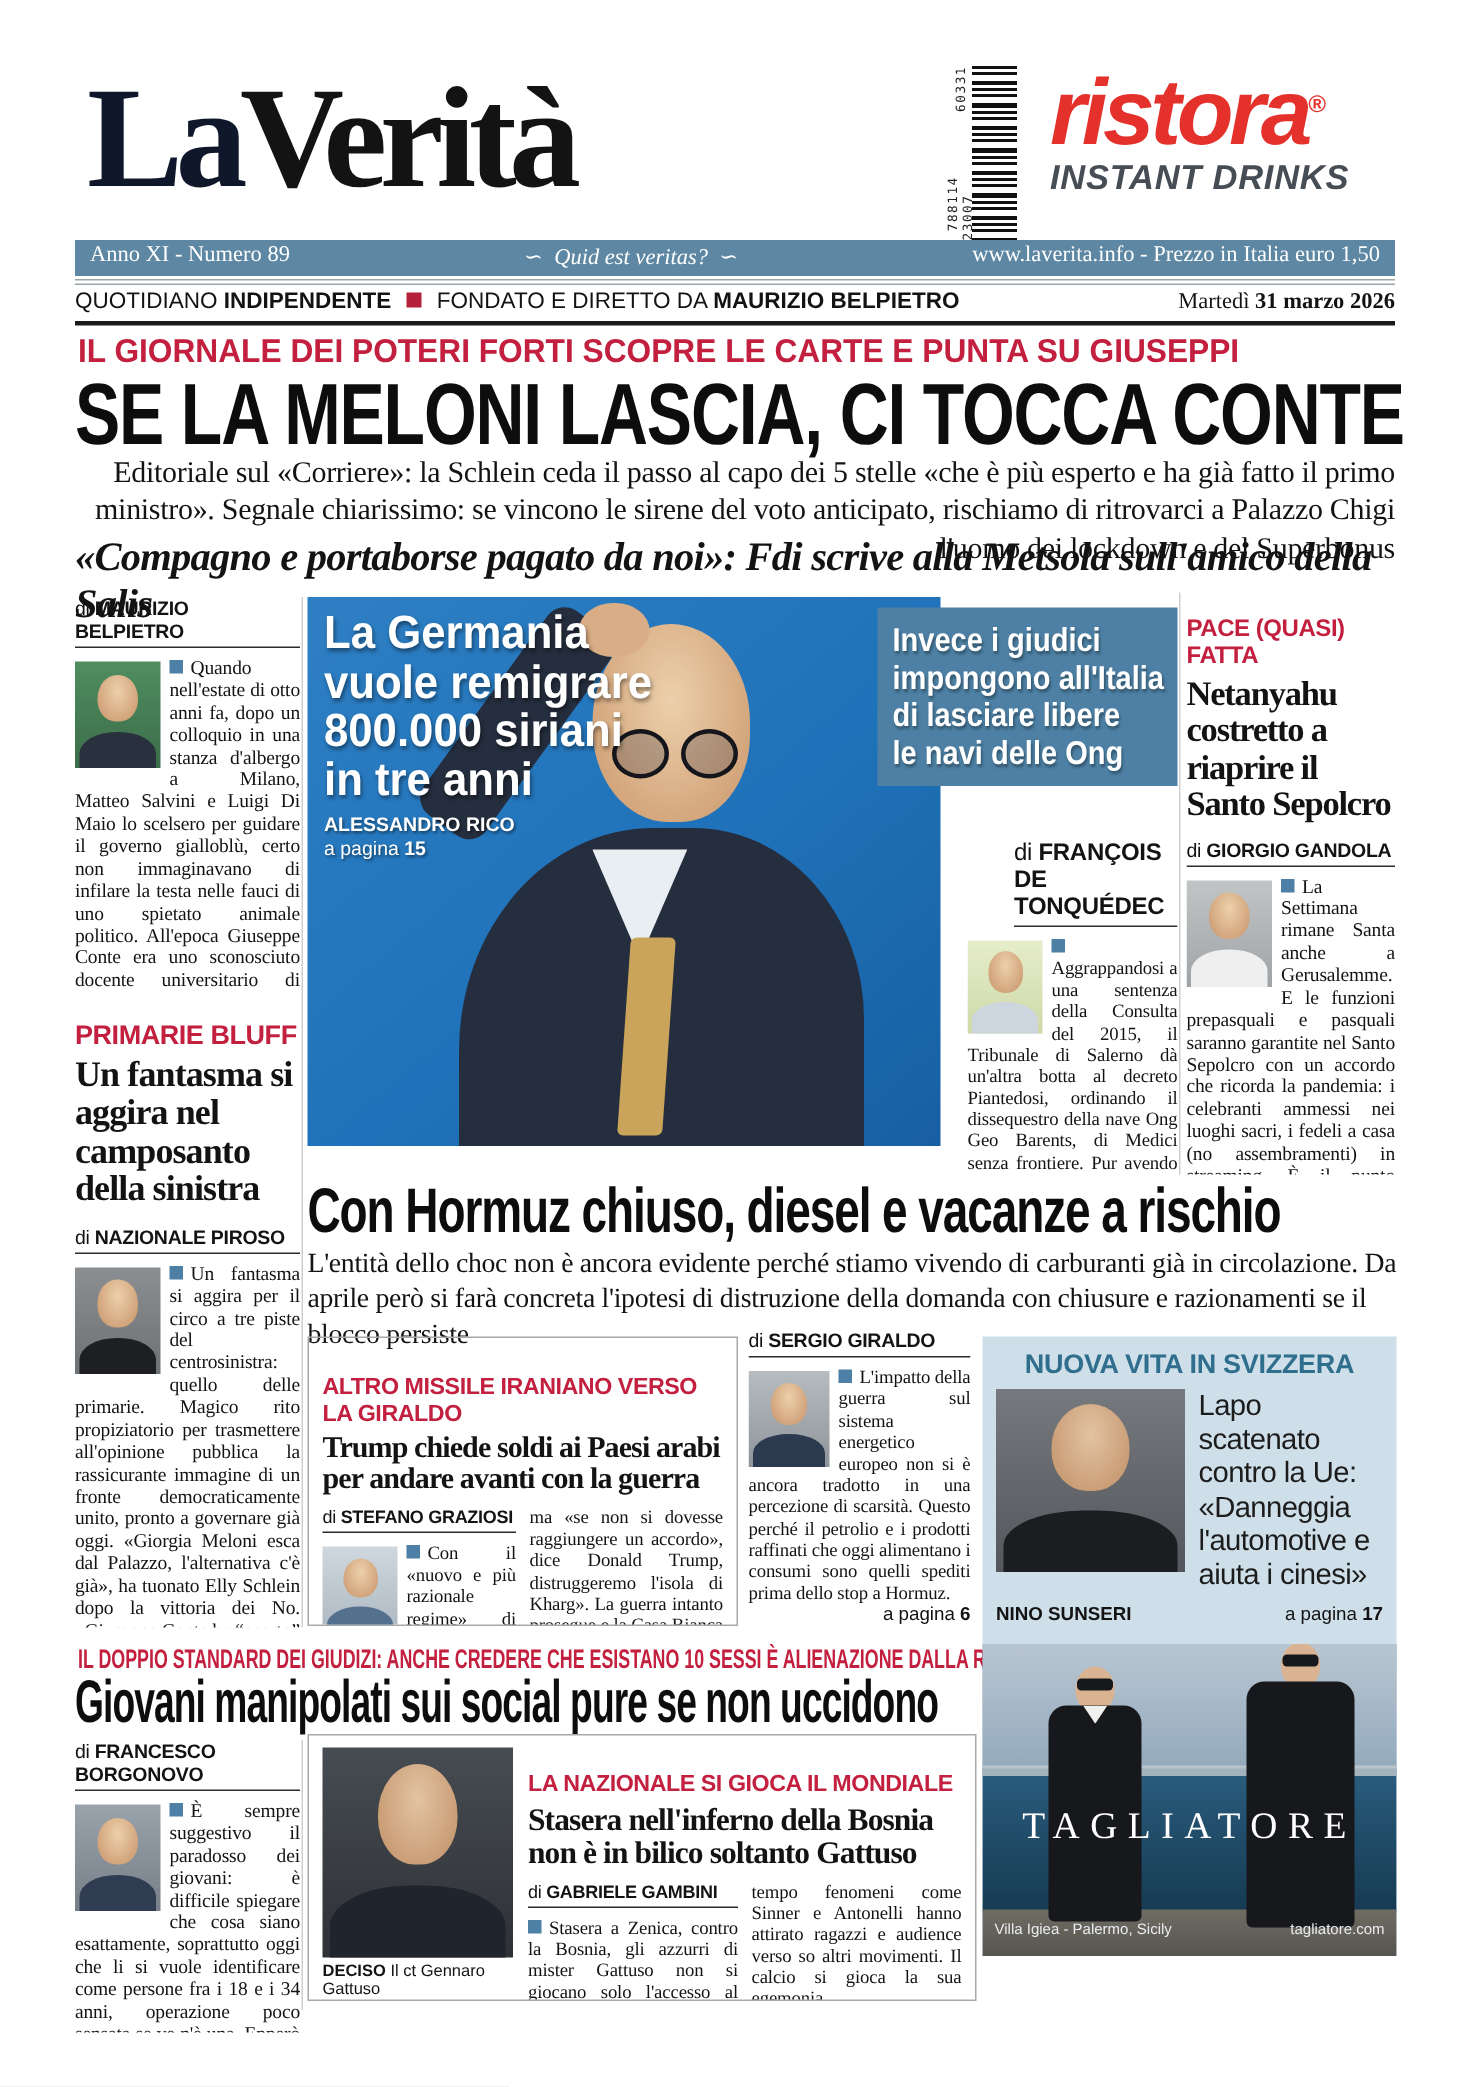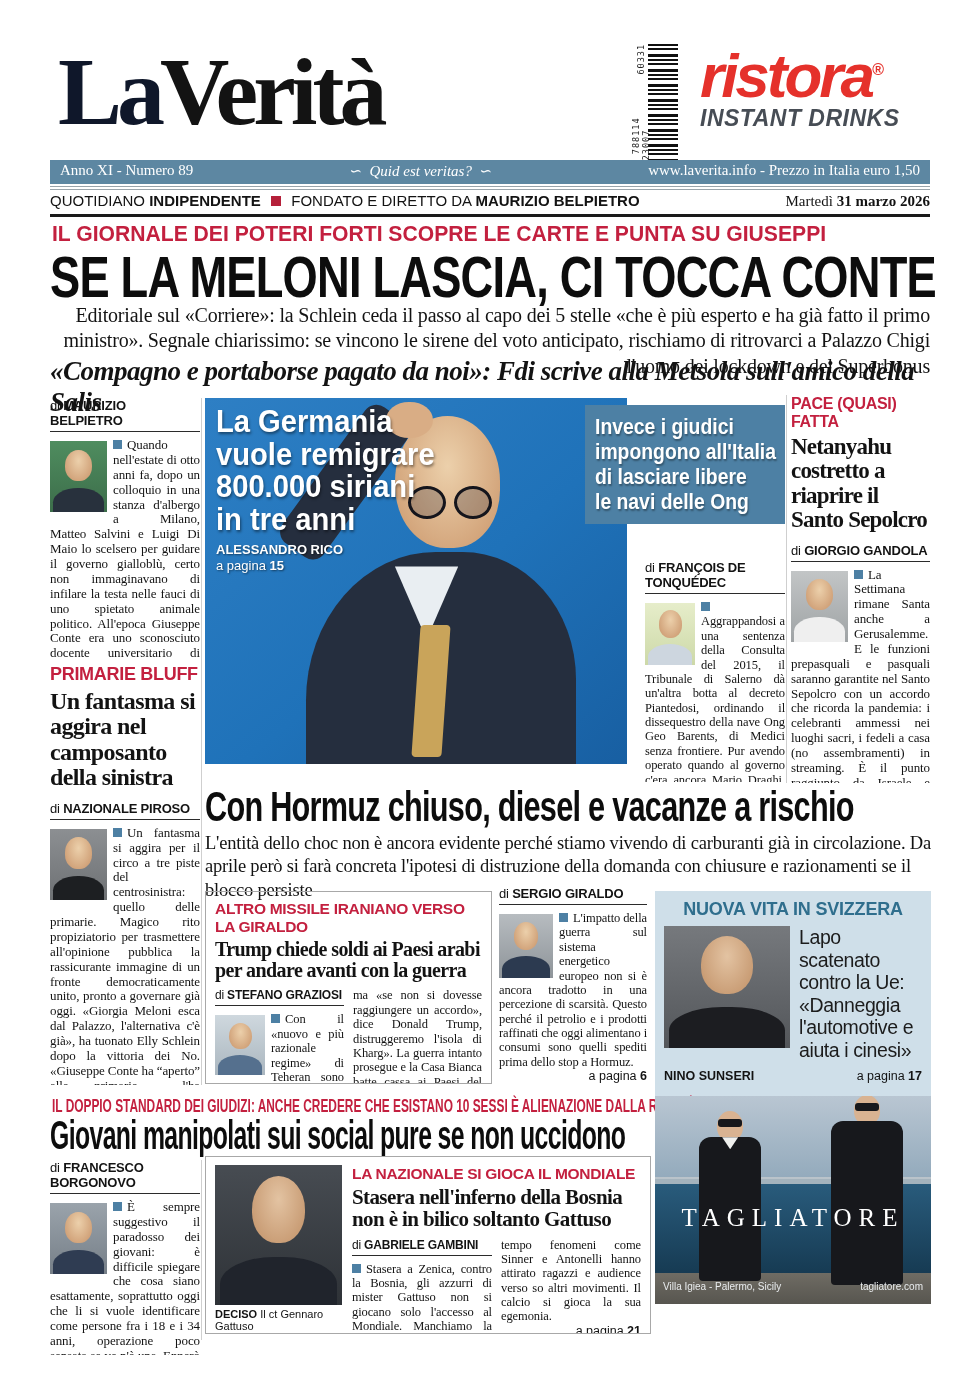--- a/index.html
+++ b/index.html
@@ -49,21 +49,21 @@
   .byline{font-family:"Liberation Sans","DejaVu Sans",sans-serif;font-size:13px;letter-spacing:-.2px;
           border-bottom:1.5px solid #2b2b2b;padding-bottom:3px;margin-bottom:6px;}
   .byline .au{font-weight:bold;}
   .body{font-size:13px;line-height:1.145;text-align:justify;letter-spacing:-.1px;}
   .body-sm{font-size:12.5px;line-height:1.15;text-align:justify;letter-spacing:-.1px;}
   .bullet{display:inline-block;width:9px;height:9px;background:var(--boxblue);margin-right:5px;}
   .pageref{font-family:"Liberation Sans","DejaVu Sans",sans-serif;font-size:12.5px;text-align:right;}
   .pageref .pg{font-weight:bold;}
   .authors{font-family:"Liberation Sans","DejaVu Sans",sans-serif;font-size:12.5px;font-weight:bold;
            text-align:right;line-height:1.15;letter-spacing:-.2px;}
-  .sec-kicker{font-family:"Liberation Sans","DejaVu Sans",sans-serif;font-weight:bold;color:var(--red);letter-spacing:-.3px;}
+  .sec-kicker{font-family:"Liberation Sans","DejaVu Sans",sans-serif;font-weight:bold;color:var(--red);letter-spacing:-.3px;margin-top:16px;}
   .serifhead{font-weight:bold;letter-spacing:-.6px;line-height:1.06;}
 
   
   .headshot{float:left;width:57px;height:71px;margin:3px 6px 2px 0;position:relative;overflow:hidden;}
   .headshot::before{content:"";position:absolute;top:12%;left:27%;width:46%;height:44%;
                     background:radial-gradient(ellipse at 50% 35%,#ecd0ab,#cf9f76 80%);border-radius:50% 50% 46% 46%;}
   .headshot::after{content:"";position:absolute;bottom:-6%;left:6%;width:88%;height:40%;
                    background:var(--coat,#333);border-radius:50% 50% 0 0;}
   .hs-green{background:linear-gradient(#4f8d5f,#3c6d4a);--coat:#28313d;}
   .hs-lime{background:linear-gradient(#e6edca,#cdd9a8);--coat:#cdd6df;}
@@ -215,21 +215,21 @@
   <div class="abs ongbox" style="left:585px;top:405px;width:200px;">
     <div class="cond">
       <div class="ongline">Invece i giudici</div>
       <div class="ongline">impongono all'Italia</div>
       <div class="ongline">di lasciare libere</div>
       <div class="ongline">le navi delle Ong</div>
     </div>
   </div>
 
   <div class="abs" style="left:645px;top:560px;width:140px;height:222px;overflow:hidden;">
-    <div class="byline" style="font-size:13px;"><span>di</span> <span class="au">FRANÇOIS DE TONQUÉDEC</span></div>
+    <div class="byline" style="font-size:16px;margin-left:31px;"><span>di</span> <span class="au">FRANÇOIS DE TONQUÉDEC</span></div>
     <div class="body-sm">
       <span class="headshot hs-lime" style="width:50px;height:62px;"></span><span class="bullet"></span><span>Aggrappandosi a una sentenza della Consulta del 2015, il Tribunale di Salerno dà un'altra botta al decreto Piantedosi, ordinando il dissequestro della nave Ong Geo Barents, di Medici senza frontiere. Pur avendo operato quando al governo c'era ancora Mario Draghi, l'imbarcazione era stata sottoposta a fermo nel 2024. E ora i giudici legittimano la sua disobbedienza all'alt delle autorità libiche: «Ordine non giustificato».</span>
     </div>
 
   </div>
 
   <div class="abs" style="left:791px;top:395px;width:139px;height:388px;overflow:hidden;">
     <div class="sec-kicker" style="font-size:16px;">PACE (QUASI) FATTA</div>
     <div class="serifhead" style="font-size:23px;letter-spacing:-.8px;margin:4px 0 10px;">Netanyahu costretto a riaprire il Santo Sepolcro</div>
     <div class="byline"><span>di</span> <span class="au">GIORGIO GANDOLA</span></div>

